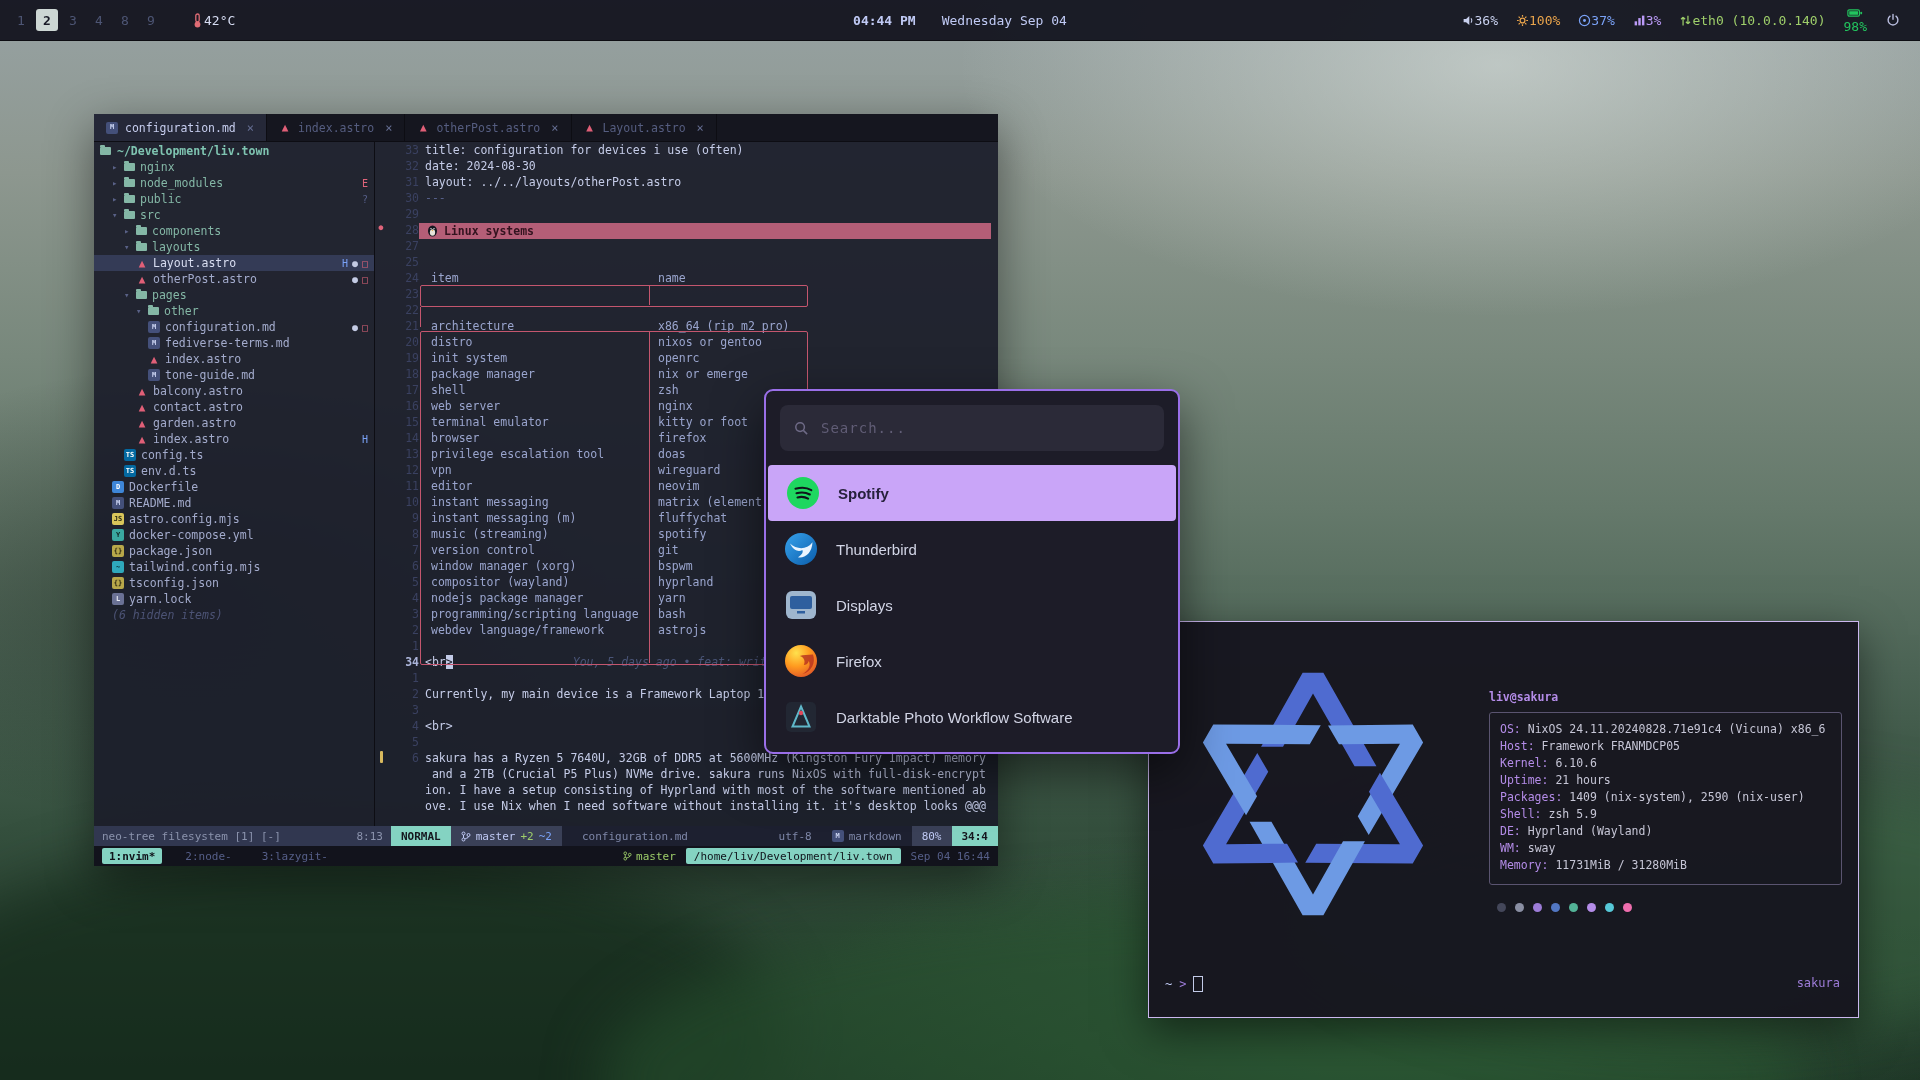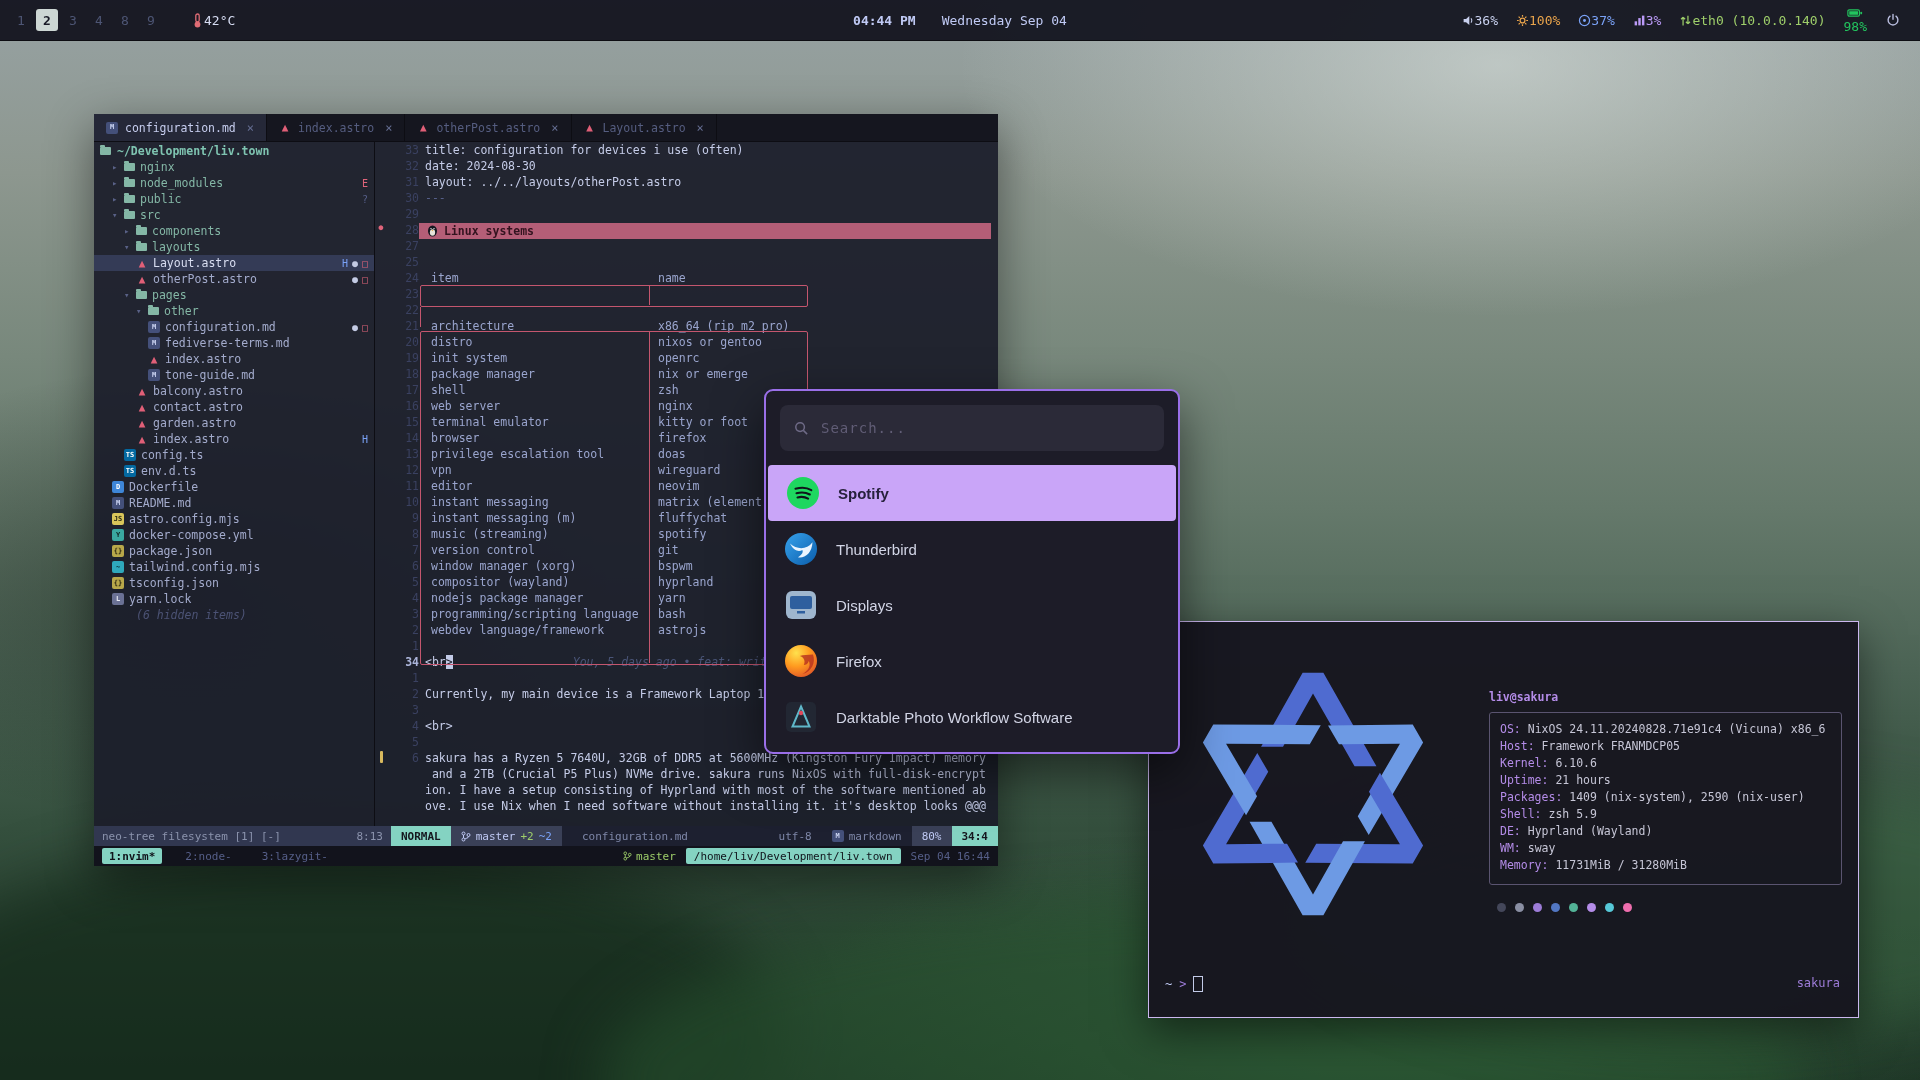--- a/index.html
+++ b/index.html
@@ -59,21 +59,21 @@
   .tr{height:16px;display:flex;align-items:center;gap:5px;position:relative;color:#a3abcc;}
   .tr .caret{color:#596187;width:7px;flex:none;font-size:9px;}
   .tr.folder-name{color:#84b7a6;}
   .tr.sel{background:#343b56;color:#d9def2;}
   .tr .mk{position:absolute;right:6px;display:flex;gap:4px;font-size:10px;}
   #tree-root{height:16px;display:flex;align-items:center;gap:6px;padding-left:6px;
     color:#7fc4b1;font-weight:bold;font-size:11.5px;}
   .fico{width:11px;height:8px;background:#84b7a6;border-radius:1px;position:relative;flex:none;}
   .fico::before{content:"";position:absolute;left:0;top:-2px;width:5px;height:2px;
     background:inherit;border-radius:1px 1px 0 0;}
-  .tr.hidden-row{color:#4c5375;font-style:italic;margin-left:24px;}
+  .tr.hidden-row{color:#4c5375;font-style:italic;}
   #tree-sep{position:absolute;left:280px;top:27px;bottom:40px;width:1px;background:#0d0d13;}
 
   #buffer-pane{position:absolute;left:281px;top:27px;right:0;bottom:40px;overflow:hidden;
     padding-top:2px;font-size:11.5px;}
   .bl{height:16px;display:flex;align-items:flex-start;}
   .bl .sign{width:12px;flex:none;display:flex;align-items:center;justify-content:center;}
   .sign .ybar{width:3px;height:12px;background:#d8b95e;border-radius:1px;}
   .sign .pdot{color:#e0647a;font-size:8px;}
   .bl .num{width:32px;flex:none;text-align:right;padding-right:6px;color:#3a4161;}
   .bl .num.curnum{color:#aab3d8;font-weight:bold;}

